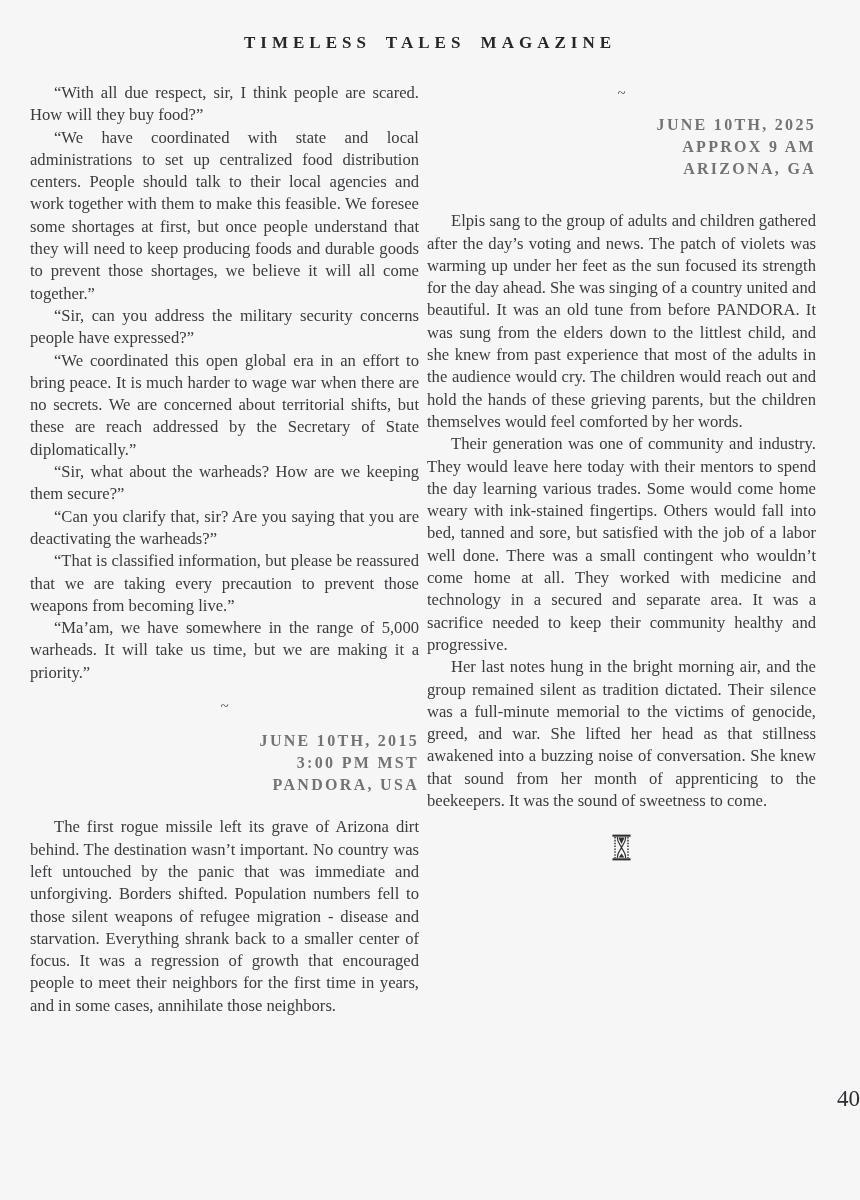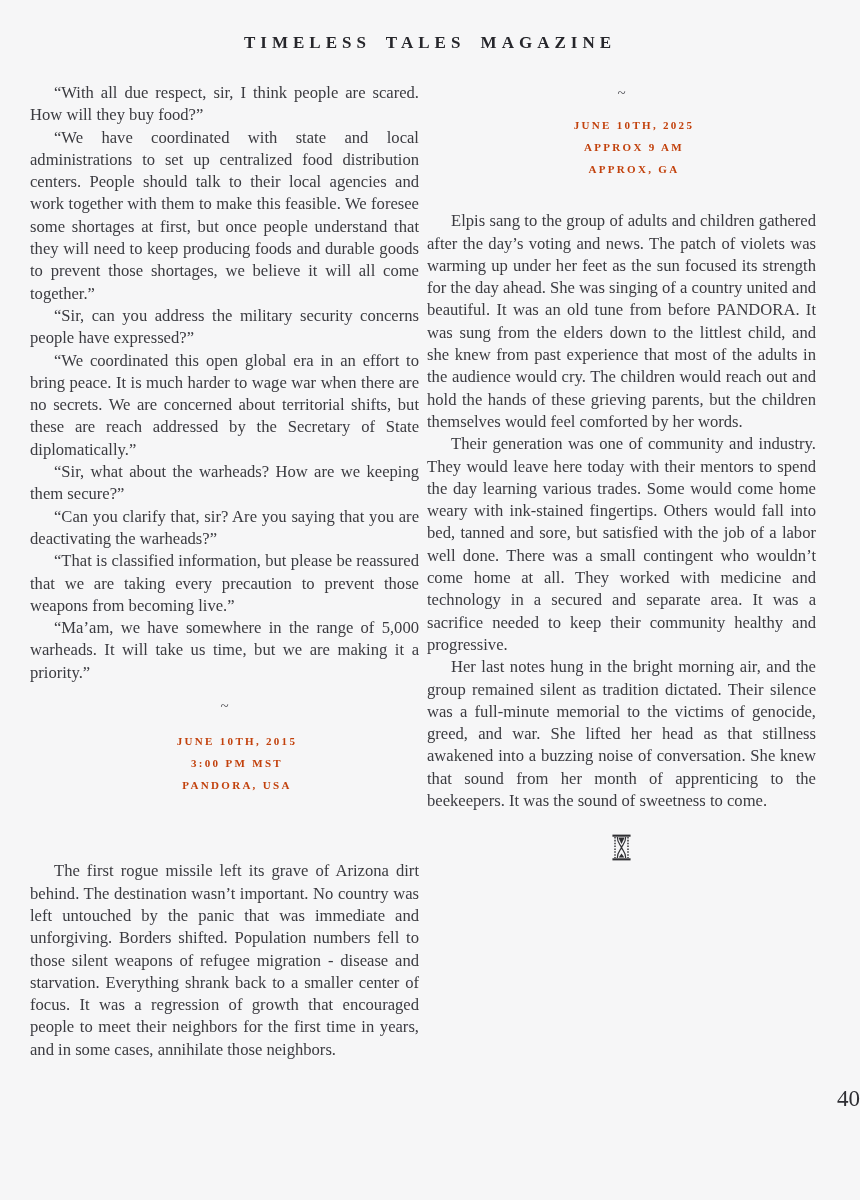--- a/index.html
+++ b/index.html
@@ -50,28 +50,28 @@
     text-align: center;
     font-size: 15px;
     color: #4a4a50;
     text-indent: 0;
   }
   .sep-left  { margin: 11px 0 13px 0; }
   .sep-right { margin: 0 0 10px 0; }
 
   .dateline {
     margin-left: 25px;
-    text-align: center;
-    font-size: 11px;
+    text-align: right;
+    font-size: 16px;
     letter-spacing: 2.3px;
     line-height: 22px;
-    color: #c2410c;
+    color: #737373;
     font-weight: 600;
   }
-  .dateline-left  { margin-bottom: 64px; }
+  .dateline-left  { margin-bottom: 20px; }
   .dateline-right { margin-bottom: 30px; }
 
   .endmark {
     margin-top: 22px;
     text-align: center;
   }
   .endmark svg { display: inline-block; vertical-align: middle; }
 
   .pageno {
     position: absolute;
@@ -110,21 +110,21 @@
 
     <p class="body-par">The first rogue missile left its grave of Arizona dirt behind. The destination wasn’t important. No country was left untouched by the panic that was immediate and unforgiving. Borders shifted. Population numbers fell to those silent weapons of refugee migration - disease and starvation. Everything shrank back to a smaller center of focus. It was a regression of growth that encouraged people to meet their neighbors for the first time in years, and in some cases, annihilate those neighbors.</p>
   </section>
 
   <section class="col">
     <div class="sep sep-right">~</div>
 
     <div class="dateline dateline-right">
       <div>JUNE 10TH, 2025</div>
       <div>APPROX 9 AM</div>
-      <div>APPROX, GA</div>
+      <div>ARIZONA, GA</div>
     </div>
 
     <p class="body-par">Elpis sang to the group of adults and children gathered after the day’s voting and news. The patch of violets was warming up under her feet as the sun focused its strength for the day ahead. She was singing of a country united and beautiful. It was an old tune from before PANDORA. It was sung from the elders down to the littlest child, and she knew from past experience that most of the adults in the audience would cry. The children would reach out and hold the hands of these grieving parents, but the children themselves would feel comforted by her words.</p>
     <p class="body-par">Their generation was one of community and industry. They would leave here today with their mentors to spend the day learning various trades. Some would come home weary with ink-stained fingertips. Others would fall into bed, tanned and sore, but satisfied with the job of a labor well done. There was a small contingent who wouldn’t come home at all. They worked with medicine and technology in a secured and separate area. It was a sacrifice needed to keep their community healthy and progressive.</p>
     <p class="body-par">Her last notes hung in the bright morning air, and the group remained silent as tradition dictated. Their silence was a full-minute memorial to the victims of genocide, greed, and war. She lifted her head as that stillness awakened into a buzzing noise of conversation. She knew that sound from her month of apprenticing to the beekeepers. It was the sound of sweetness to come.</p>
 
     <div class="endmark">
       <span>
         <svg width="21" height="27" viewBox="0 0 22 28" aria-hidden="true">
           <g fill="none" stroke="#2f2f33">

